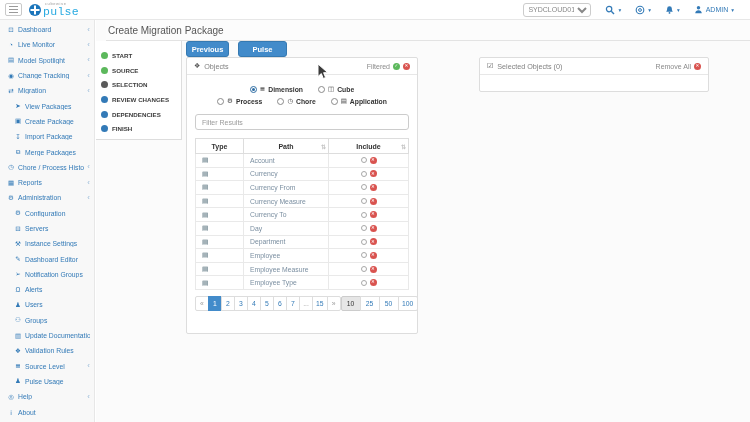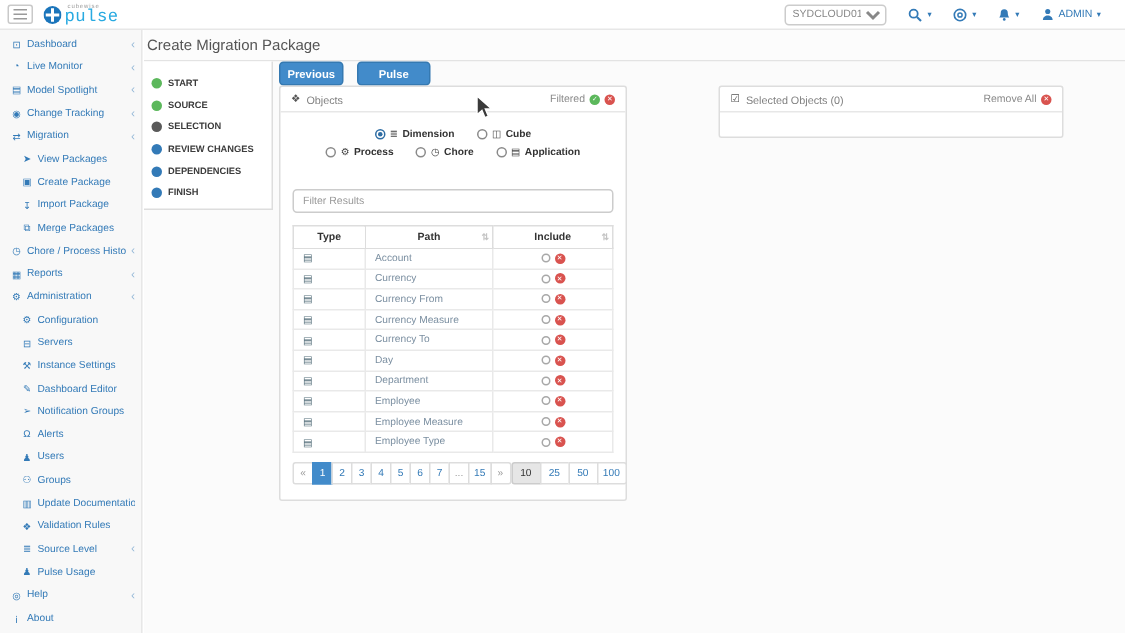--- a/index.html
+++ b/index.html
@@ -25,21 +25,21 @@
   
   .sidebar { position:absolute; top:20px; left:0; width:95px; bottom:0; background:#f8f8f8; border-right:1px solid #e7e7e7; padding-top:2px; overflow:hidden; }
   .side-item { height:15.3px; display:flex; align-items:center; gap:3px; padding:0 4px 0 7px; font-size:6.8px; color:#337ab7; cursor:pointer; }
   .side-item.sub { padding-left:14px; }
   .side-icon { flex:none; width:8px; font-size:6.5px; text-align:center; color:#337ab7; }
   .side-label { flex:1; white-space:nowrap; overflow:hidden; }
   .side-chevron { color:#337ab7; opacity:.5; font-size:8px; line-height:1; }
 
   
   .main { position:absolute; top:20px; left:96px; right:0; bottom:0; background:#fbfbfb; }
-  .title-bar { height:21px; background:#fcfcfc; border-bottom:1px solid #e3e3e3; display:flex; align-items:center; padding-left:2px; font-size:10px; color:#555; }
+  .title-bar { height:21px; background:#fcfcfc; border-bottom:1px solid #e3e3e3; display:flex; align-items:center; padding-left:2px; font-size:10px; color:#555;margin-left:10px; }
   .content { position:relative; height:calc(100% - 21px); background:#fbfbfb; }
 
   .steps-card { position:absolute; left:0; top:0; width:86px; height:99px; background:#fff; border-right:1px solid #ddd; border-bottom:1px solid #ddd; padding:7px 3px 0 5px; }
   .step { display:flex; align-items:center; gap:4px; height:14.7px; }
   .step-dot { width:7px; height:7px; border-radius:50%; flex:none; }
   .step-dot.done { background:#5cb85c; }
   .step-dot.current { background:#5a5a5a; }
   .step-dot.todo { background:#337ab7; }
   .step-label { font-size:6.2px; font-weight:bold; color:#3c3c3c; white-space:nowrap; }
 
@@ -57,21 +57,21 @@
 
   .objects-panel { position:absolute; left:90px; top:16px; width:232px; height:277px; }
   .panel-body { padding:8px 8px 0; }
   .radio-row { display:flex; justify-content:center; gap:15px; height:12px; align-items:center; }
   .radio-opt { display:flex; align-items:center; gap:3px; cursor:pointer; }
   .radio { width:7px; height:7px; border:1px solid #8a8a8a; border-radius:50%; position:relative; background:#fff; flex:none; }
   .radio.checked { border-color:#2e6da4; }
   .radio.checked::after { content:''; position:absolute; inset:1px; background:#2e6da4; border-radius:50%; }
   .type-glyph { font-size:6.5px; color:#444; }
   .radio-text { font-size:6.8px; font-weight:bold; color:#333; }
-  .filter-input { margin-top:19px; width:100%; height:16px; border:1px solid #ccc; border-radius:3px; padding:0 6px; font-size:7px; color:#555; font-family:inherit; }
+  .filter-input { margin-top:7px; width:100%; height:16px; border:1px solid #ccc; border-radius:3px; padding:0 6px; font-size:7px; color:#555; font-family:inherit; }
   .filter-input::placeholder { color:#9a9a9a; }
 
   .obj-table { margin-top:8px; width:100%; border-collapse:collapse; table-layout:fixed; }
   .obj-table th { border:1px solid #ddd; height:15px; font-size:7px; color:#333; font-weight:bold; position:relative; padding:0 4px; text-align:center; background:#fff; }
   .obj-table th .sort { position:absolute; right:2px; top:50%; transform:translateY(-50%); color:#c4c4c4; font-size:6px; }
   .obj-table td { border:1px solid #e9e9e9; height:13.6px; font-size:6.8px; padding:0 6px; background:#fff; }
   .col-type { width:48px; } .col-include { width:80px; }
   .type-cell { color:#546e7a; font-size:6.5px; }
   .path-cell { color:#7b8fa1; white-space:nowrap; overflow:hidden; }
   .inc-wrap { display:flex; align-items:center; justify-content:center; gap:3px; }

